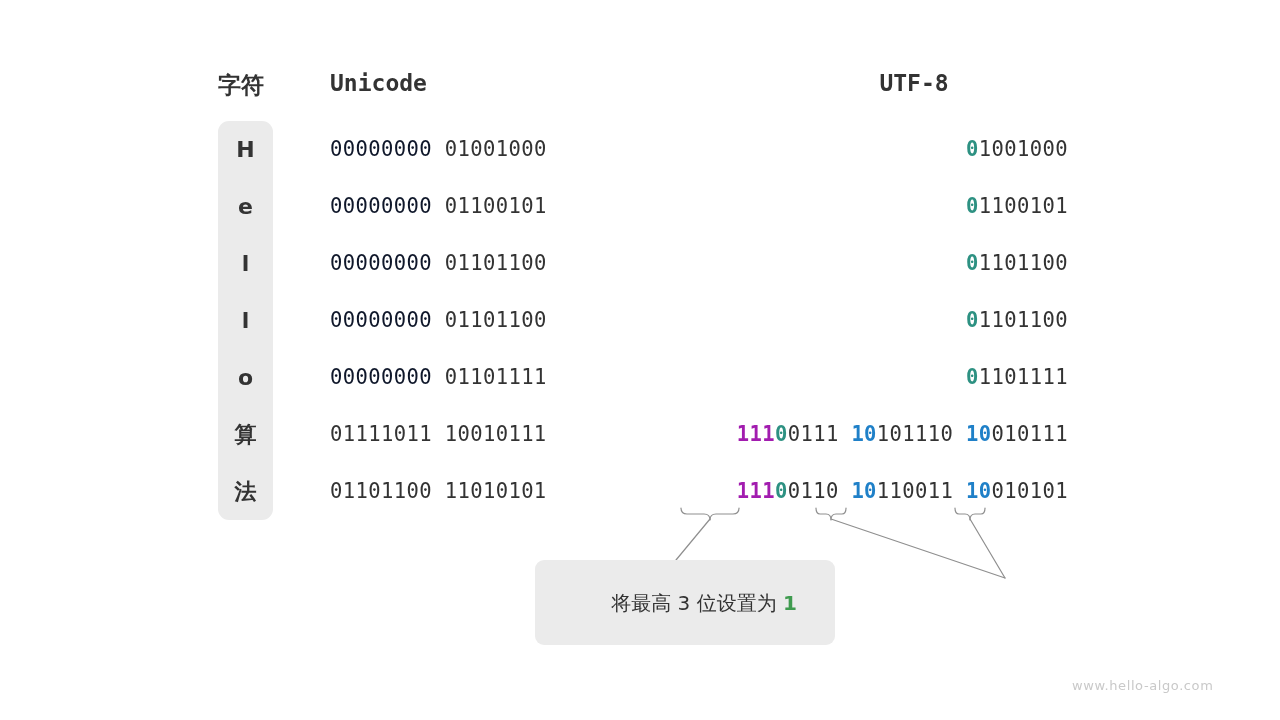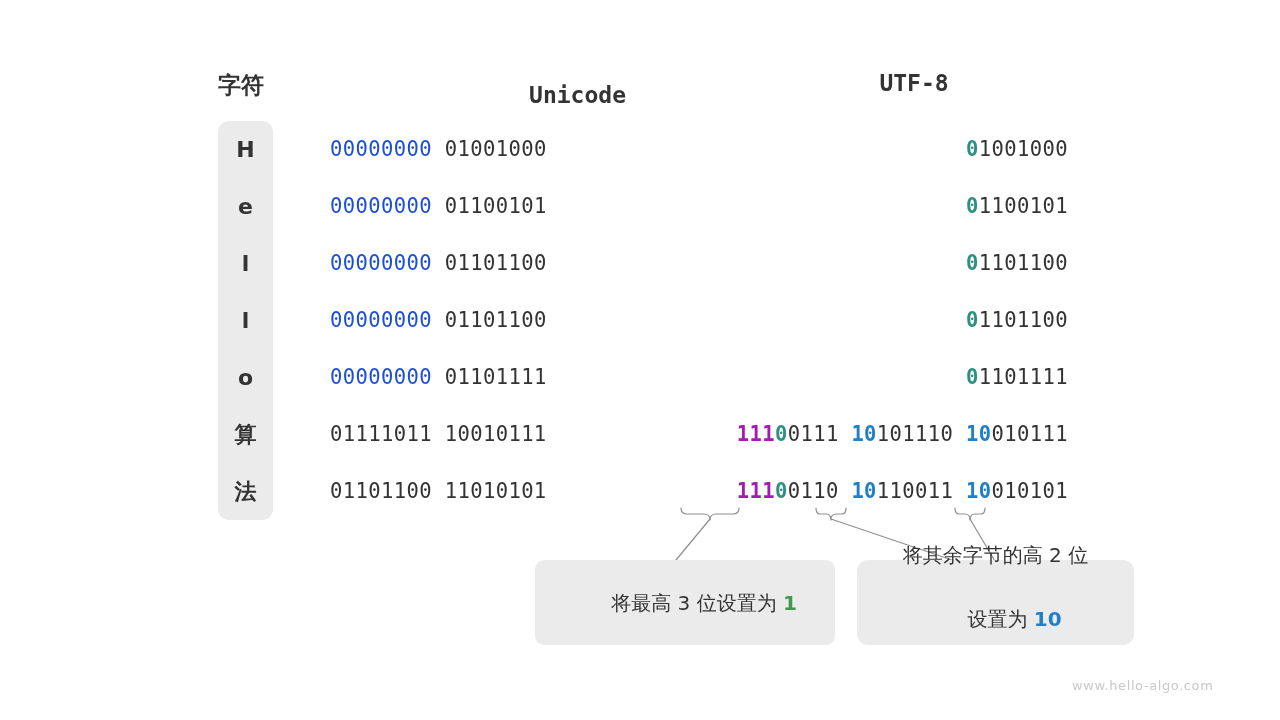--- a/index.html
+++ b/index.html
@@ -19,21 +19,21 @@
   
   .hdr {
     position: absolute;
     font-family: "DejaVu Sans Mono", monospace;
     font-weight: bold;
     font-size: 23px;
     color: #333333;
     white-space: nowrap;
   }
   #hdr-char  { left: 218px; top: 70px; width: 55px; text-align: left; }
-  #hdr-uni   { left: 330px; top: 82px; width: 296px; text-align: right; }
+  #hdr-uni   { left: 330px; top: 70px; width: 296px; text-align: left; }
   #hdr-utf   { left: 760px; top: 70px; width: 308px; text-align: center; }
 
   
   #char-col-bg {
     position: absolute;
     left: 218px;
     top: 121px;
     width: 55px;
     height: 399px;
     background: #ebebeb;
@@ -59,21 +59,21 @@
     width: 296px;
     height: 57px;
     line-height: 57px;
     text-align: left;
     font-family: "DejaVu Sans Mono", monospace;
     font-size: 20.5px;
     color: #333333;
     letter-spacing: 0.4px;
     white-space: pre;
   }
-  .uni-cell .dim { color: #1d4ed8; }
+  .uni-cell .dim { color: #0f172a; }
 
   .utf-cell {
     position: absolute;
     left: 600px;
     width: 468px;
     height: 57px;
     line-height: 57px;
     text-align: right;
     font-family: "DejaVu Sans Mono", monospace;
     font-size: 20.5px;
@@ -180,22 +180,16 @@
       <path d="M970,519 L1005,578"></path>
     </g>
   </svg>
 
   <div class="note" id="note-1">
     <div class="note-line">
       <span>将最高 3 位设置为 </span><span class="g">1</span>
     </div>
   </div>
 
-  <div class="note" id="note-2">
-    <div class="note-line">将其余字节的高 2 位</div>
-    <div class="note-line">
-      <span>设置为 </span><span class="b">10</span>
-    </div>
-  </div>
 
   <div id="watermark">www.hello-algo.com</div>
 
 </div>
 
 </body></html>

